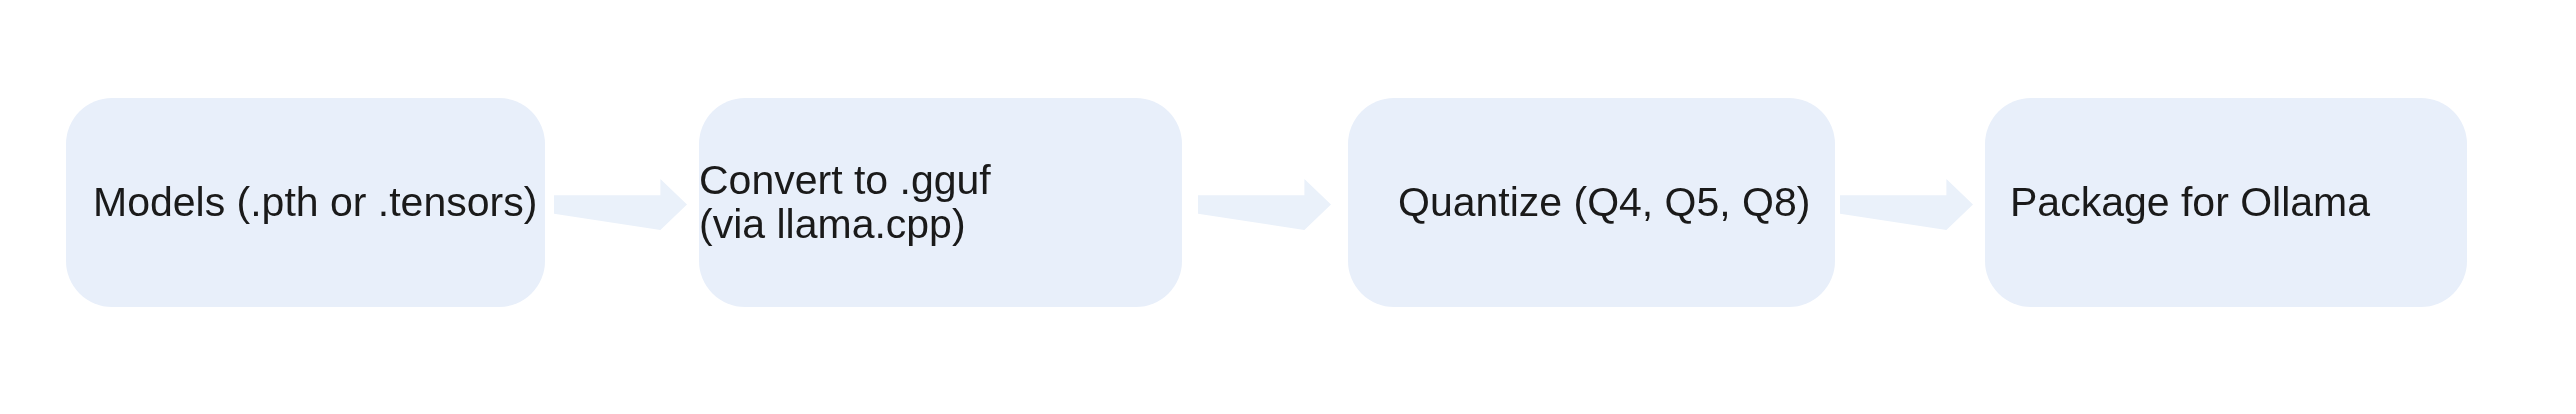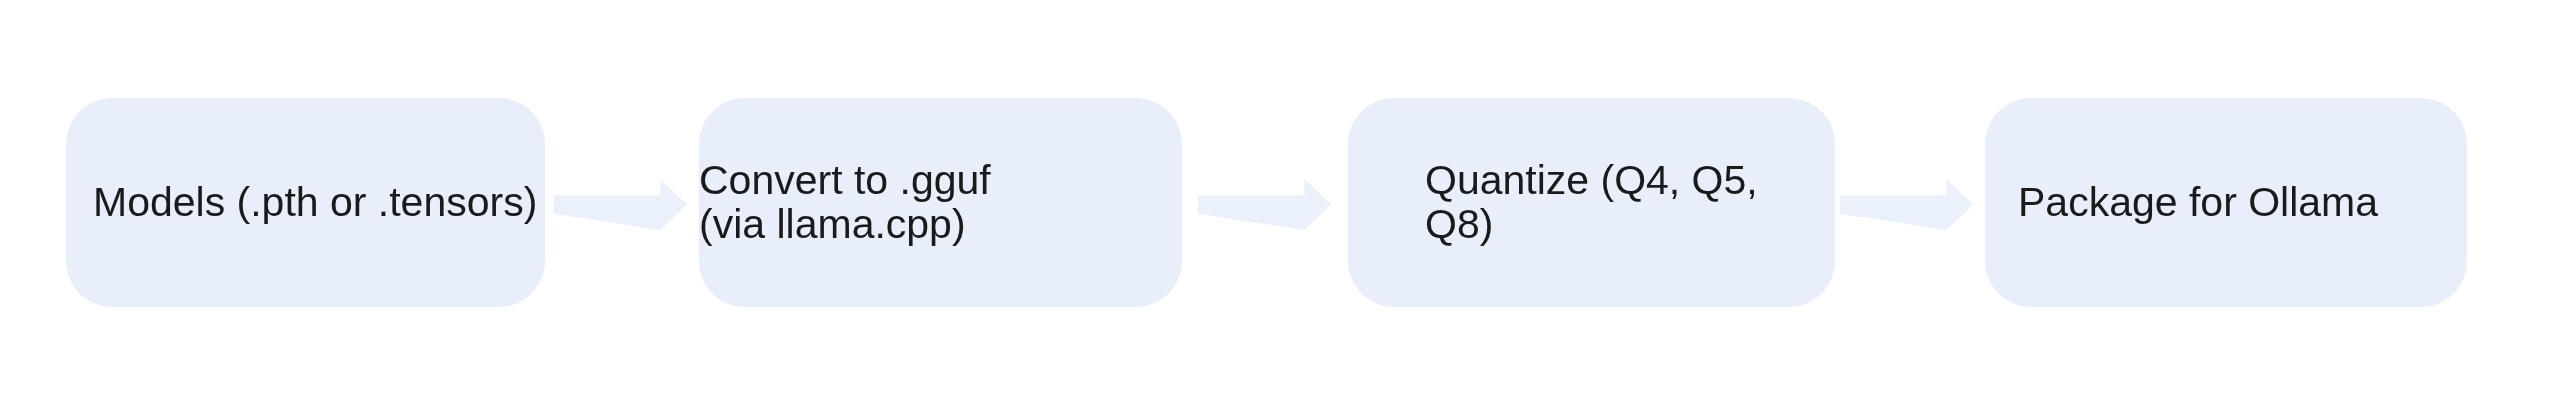--- a/index.html
+++ b/index.html
@@ -31,22 +31,22 @@
   }
   .node-label {
     font-size: 41px;
     line-height: 1.07;
     color: #1a1a1a;
     white-space: pre-line;
     letter-spacing: 0;
   }
   .node-1 { left: 66px;  width: 479px; padding-left: 27px;  }
   .node-2 { left: 699px; width: 483px; }
-  .node-3 { left: 1348px; width: 487px; padding-left: 77px;  }
-  .node-4 { left: 1985px; width: 482px; padding-left: 33px;  }
+  .node-3 { left: 1348px; width: 487px; padding-left: 50px;  }
+  .node-4 { left: 1985px; width: 482px; padding-left: 25px;  }
   .arrow {
     position: absolute;
     top: 179px;
     width: 133px;
     height: 51px;
     background: #eaf1fa;
     clip-path: polygon(0 32%, 80% 32%, 80% 0, 100% 50%, 80% 100%, 0 68%);
   }
   .arrow-1 { left: 554px; }
   .arrow-2 { left: 1198px; }

